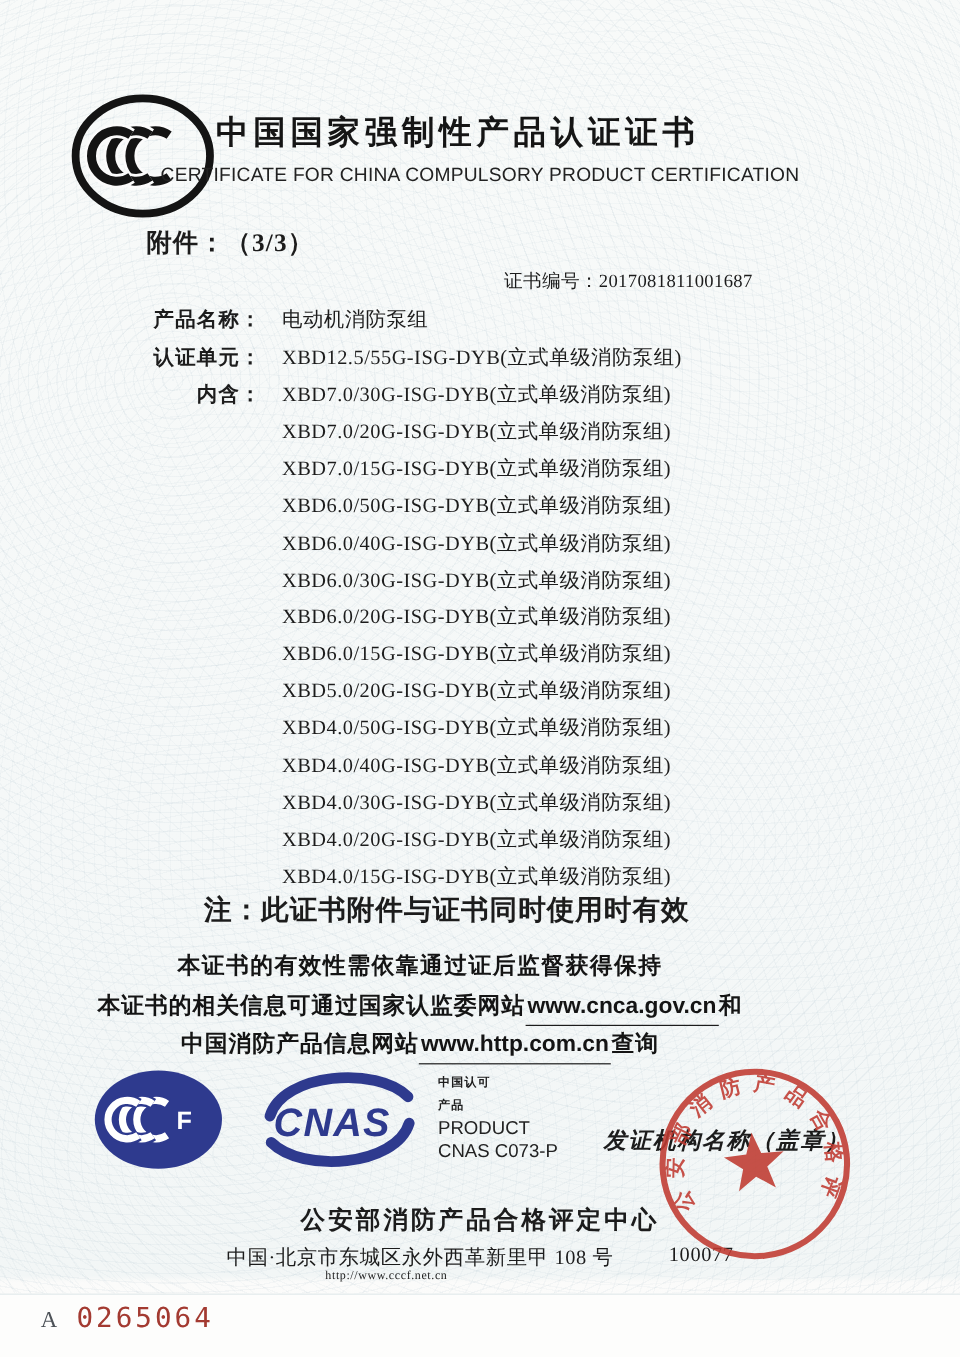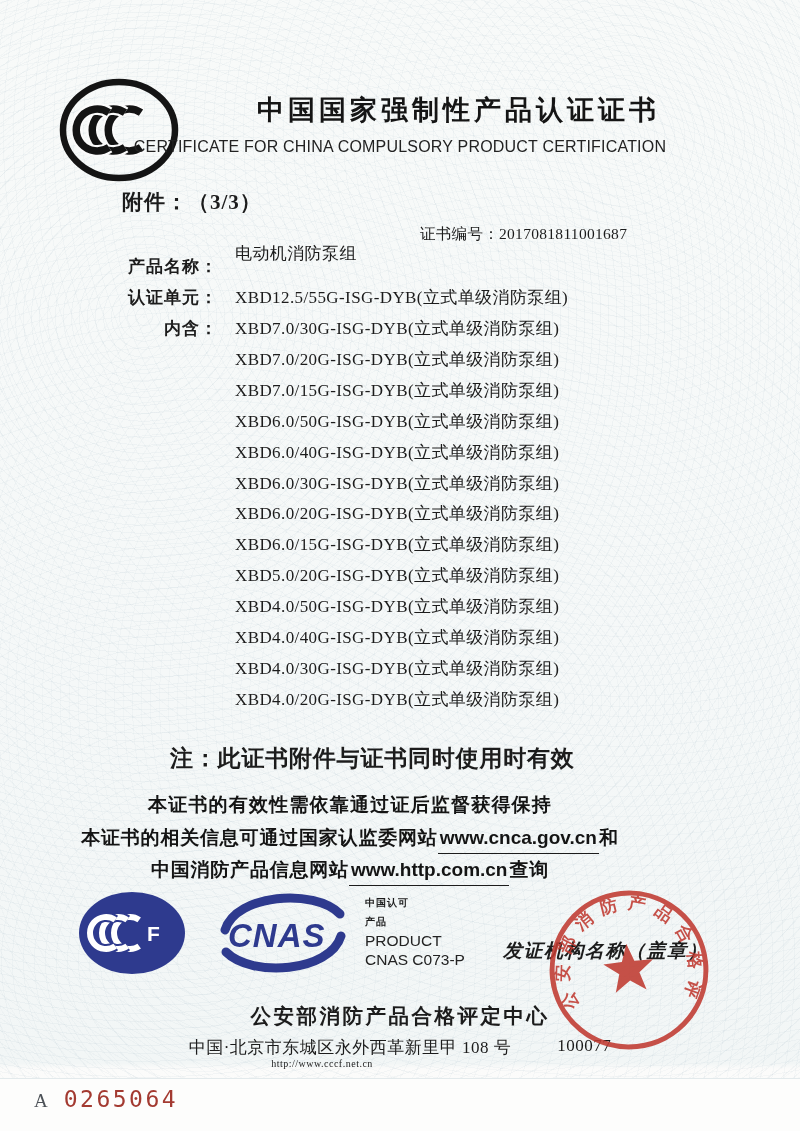--- a/index.html
+++ b/index.html
@@ -16,21 +16,21 @@
       repeating-radial-gradient(circle at 78% 12%, rgba(150,175,190,0.07) 0 1px, transparent 1px 10px),
       repeating-radial-gradient(circle at 65% 62%, rgba(150,175,190,0.06) 0 1px, transparent 1px 9px),
       repeating-radial-gradient(circle at 25% 85%, rgba(150,175,190,0.07) 0 1px, transparent 1px 11px),
       linear-gradient(180deg,#f8faf9 0%, #f5f8f8 60%, #f2f6f6 94%, #fbfbfa 94.5%, #fdfdfc 100%);
   }
   .abs{ position:absolute; }
 
   
   .ccc-logo{ left:56px; top:76px; width:126px; height:108px; }
   .title-cn{
-    left:180px; top:92px; width:480px; text-align:right;
+    left:180px; top:92px; width:480px; text-align:left;
     font-size:27px; font-weight:bold; letter-spacing:4px; color:#151515;
   }
   .title-en{
     left:60px; top:138px; width:680px; text-align:center;
     font-family:"Liberation Sans","DejaVu Sans",sans-serif;
     font-size:16px; color:#222; letter-spacing:0.2px;
   }
   .attachment{ left:122px; top:188px; font-size:21px; font-weight:600; letter-spacing:1px; }
   .cert-no{ left:420px; top:224px; width:330px; font-size:15.5px; letter-spacing:0.3px; }
 
@@ -96,40 +96,41 @@
   </svg>
 
   <div class="abs title-cn">中国国家强制性产品认证证书</div>
   <div class="abs title-en">CERTIFICATE FOR CHINA COMPULSORY PRODUCT CERTIFICATION</div>
   <div class="abs attachment">附件：（3/3）</div>
   <div class="abs cert-no">
     <span>证书编号：</span><span>2017081811001687</span>
   </div>
 
   <div class="abs field-label" style="top:252px">产品名称：</div>
-  <div class="abs field-value" style="top:239px">电动机消防泵组</div>
+  <div class="abs field-value" style="top:252px">电动机消防泵组</div>
 
   <div class="abs field-label" style="top:283px">认证单元：</div>
   <div class="abs field-value" style="top:283px">XBD12.5/55G-ISG-DYB(立式单级消防泵组)</div>
 
   <div class="abs field-label" style="top:314px">内含：</div>
   <div class="abs field-value models" style="top:314px">
       <div class="model-line">XBD7.0/30G-ISG-DYB(立式单级消防泵组)</div>
       <div class="model-line">XBD7.0/20G-ISG-DYB(立式单级消防泵组)</div>
       <div class="model-line">XBD7.0/15G-ISG-DYB(立式单级消防泵组)</div>
       <div class="model-line">XBD6.0/50G-ISG-DYB(立式单级消防泵组)</div>
       <div class="model-line">XBD6.0/40G-ISG-DYB(立式单级消防泵组)</div>
       <div class="model-line">XBD6.0/30G-ISG-DYB(立式单级消防泵组)</div>
       <div class="model-line">XBD6.0/20G-ISG-DYB(立式单级消防泵组)</div>
       <div class="model-line">XBD6.0/15G-ISG-DYB(立式单级消防泵组)</div>
       <div class="model-line">XBD5.0/20G-ISG-DYB(立式单级消防泵组)</div>
       <div class="model-line">XBD4.0/50G-ISG-DYB(立式单级消防泵组)</div>
       <div class="model-line">XBD4.0/40G-ISG-DYB(立式单级消防泵组)</div>
       <div class="model-line">XBD4.0/30G-ISG-DYB(立式单级消防泵组)</div>
       <div class="model-line">XBD4.0/20G-ISG-DYB(立式单级消防泵组)</div>
+      <div class="model-line">XBD4.0/15G-ISG-DYB(立式单级消防泵组)</div>
     </div>
 
   <div class="abs note">注：此证书附件与证书同时使用时有效</div>
 
   <div class="abs stmt stmt1">本证书的有效性需依靠通过证后监督获得保持</div>
   <div class="abs stmt stmt2">
     <span>本证书的相关信息可通过国家认监委网站</span><span class="url">www.cnca.gov.cn</span><span>和</span>
   </div>
   <div class="abs stmt stmt3">
     <span>中国消防产品信息网站</span><span class="url">www.http.com.cn</span><span>查询</span>

